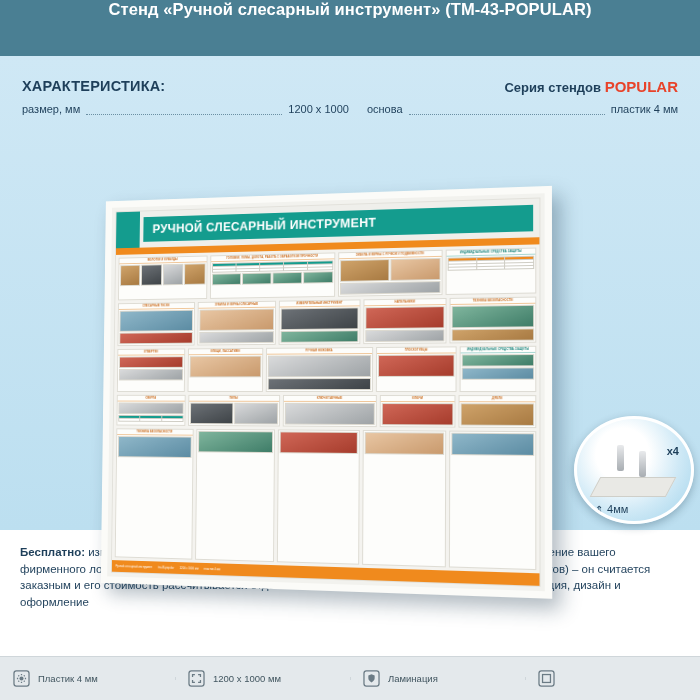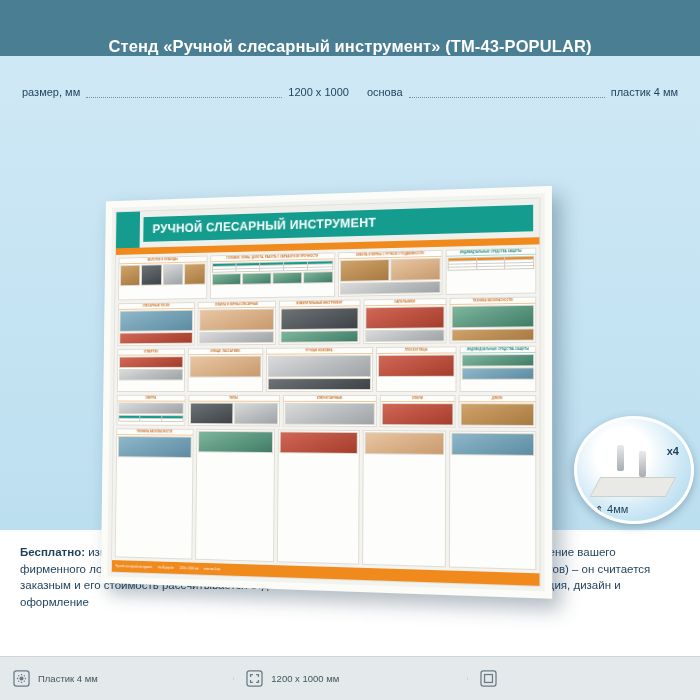--- a/index.html
+++ b/index.html
@@ -6,21 +6,21 @@
   body {
     width: 700px; height: 700px;
     font-family: "Liberation Sans", sans-serif;
     background: #ffffff;
     overflow: hidden;
     position: relative;
   }
   .header {
     height: 56px;
     background: #4a7f93;
-    display: flex; align-items: flex-end; justify-content: center;
+    display: flex; align-items: flex-start; justify-content: center;
   }
   .header-title {
     color: #ffffff; font-size: 16.5px; font-weight: bold;
     letter-spacing: 0.1px;
   }
   .mid {
     height: 474px;
     background: linear-gradient(#cfe8f5, #bcdff0);
     position: relative;
     padding: 0 22px;
@@ -181,20 +181,25 @@
 </head>
 <body>
 
 <div class="header">
   <div class="header-title">Стенд «Ручной слесарный инструмент» (ТМ-43-POPULAR)</div>
 </div>
 
 <div class="mid">
 
   <div class="spec-row">
+    <div class="spec-left">ХАРАКТЕРИСТИКА:</div>
+    <div class="spec-right">
+      <span>Серия стендов</span>
+      <span class="pop">POPULAR</span>
+    </div>
   </div>
 
   <div class="dims-row">
     <span class="dims-label">размер, мм</span>
     <span class="dots"></span>
     <span class="dims-val">1200 x 1000</span>
     <span class="dims-label" style="margin-left:12px">основа</span>
     <span class="dots"></span>
     <span class="dims-val">пластик 4 мм</span>
   </div>
@@ -491,17 +496,26 @@
           <rect x="2.5" y="2.5" width="19" height="19" rx="3"></rect>
           <path d="M7 10V7h3M17 14v3h-3M10 17H7v-3M14 7h3v3"></path>
         </svg>
     </span>
     <span class="flabel">1200 x 1000 мм</span>
   </div>
   <div class="fitem">
     <span class="fico">
       <svg viewBox="0 0 24 24" fill="none" stroke="currentColor" stroke-width="1.6">
           <rect x="2.5" y="2.5" width="19" height="19" rx="3"></rect>
+          <path d="M12 6.5l4 1.6v3.4c0 2.6-1.7 4.4-4 5.5-2.3-1.1-4-2.9-4-5.5V8.1z" fill="currentColor" stroke="none"></path>
+        </svg>
+    </span>
+    <span class="flabel">Ламинация</span>
+  </div>
+  <div class="fitem">
+    <span class="fico">
+      <svg viewBox="0 0 24 24" fill="none" stroke="currentColor" stroke-width="1.6">
+          <rect x="2.5" y="2.5" width="19" height="19" rx="3"></rect>
           <rect x="7" y="7" width="10" height="10"></rect>
         </svg>
     </span>
   </div>
 </div>
 
 </body></html>

